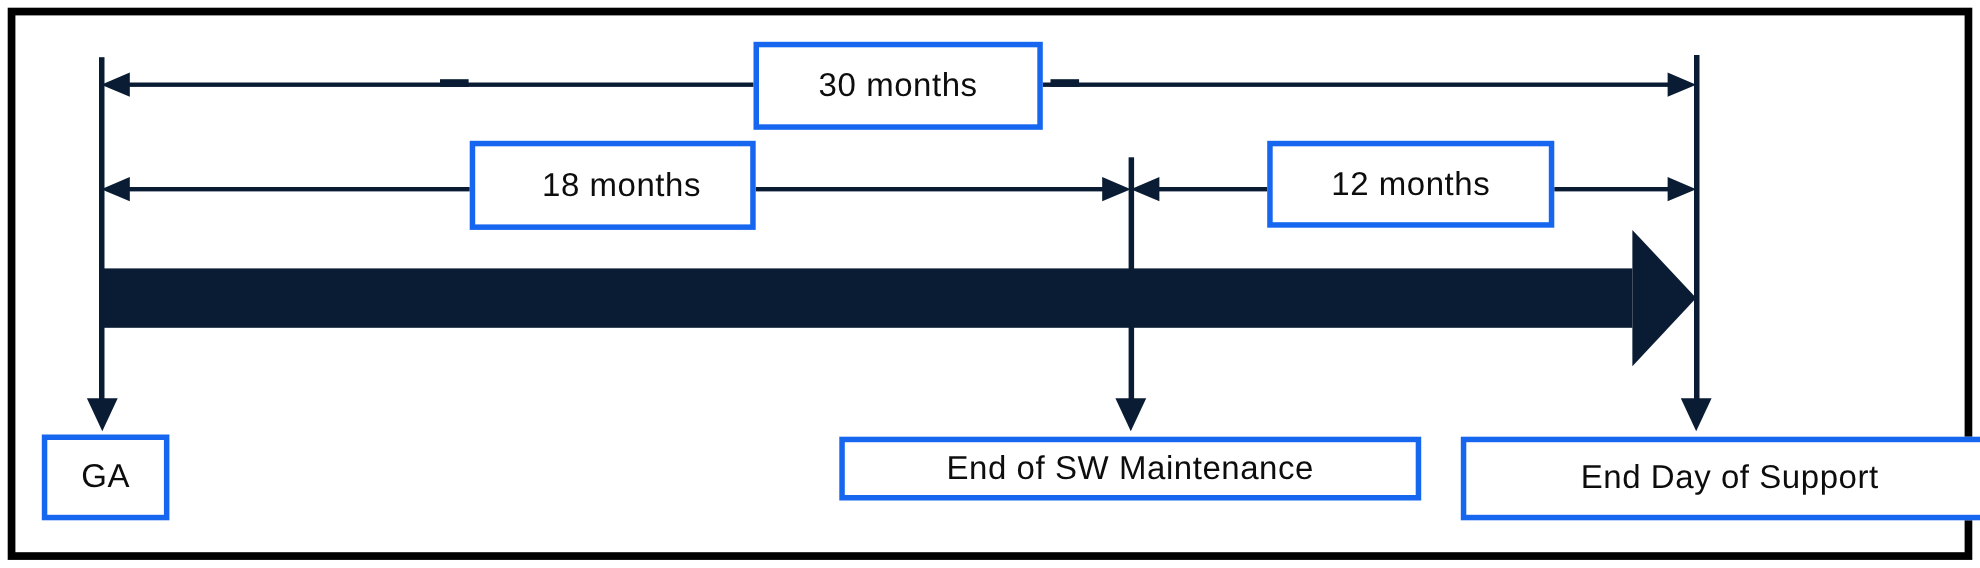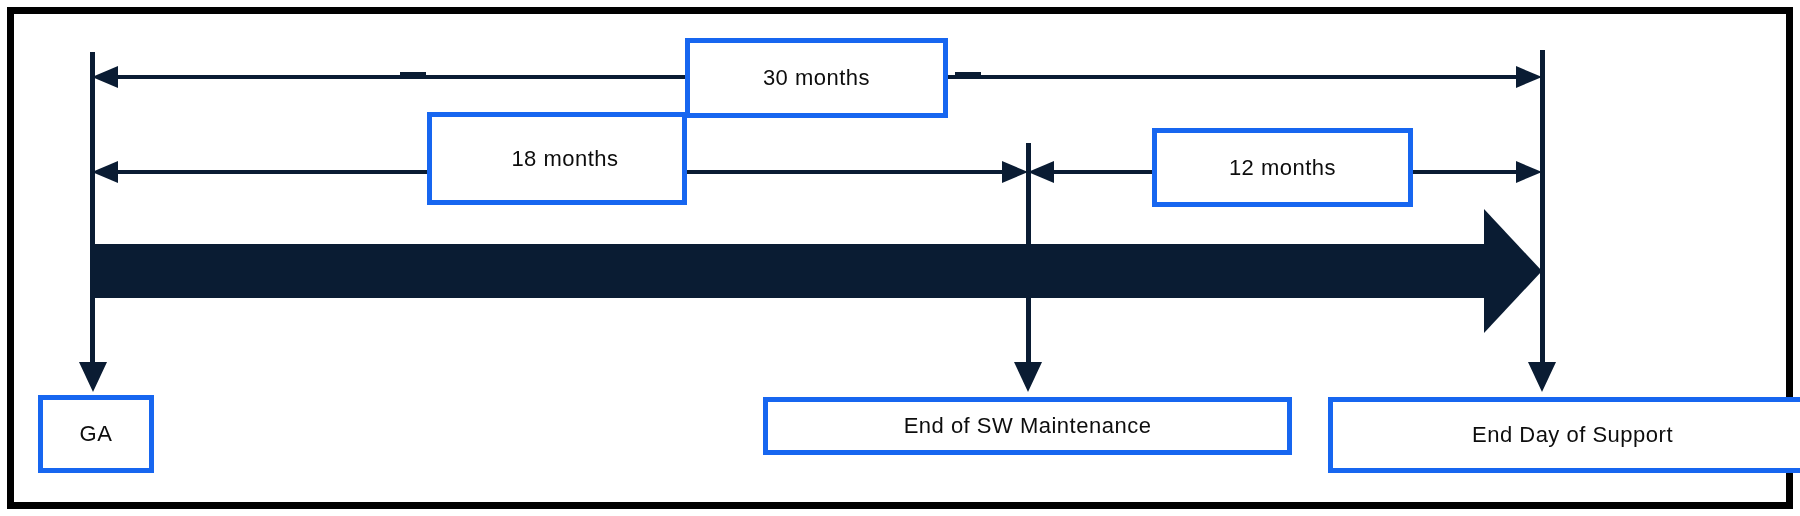--- a/index.html
+++ b/index.html
@@ -48,24 +48,24 @@
   .bar{position:absolute;left:90px;top:244px;width:1394px;height:54px;background:#0A1C33;}
   .bar-head{
     position:absolute;left:1484px;top:209px;width:0;height:0;
     border-top:62px solid transparent;border-bottom:62px solid transparent;
     border-left:58px solid #0A1C33;
   }
   
   .box{
     position:absolute;background:#ffffff;border:5px solid #1766F0;
     box-sizing:border-box;display:flex;align-items:center;justify-content:center;
-    font-size:22px;color:#0d0d0d;letter-spacing:0.5px;white-space:nowrap;z-index:3;
+    font-size:30px;color:#0d0d0d;letter-spacing:0.5px;white-space:nowrap;z-index:3;
   }
   .box-30{left:685px;top:38px;width:263px;height:80px;}
-  .box-18{left:427px;top:112px;width:260px;height:93px;padding-left:16px;}
+  .box-18{left:427px;top:128px;width:260px;height:81px;padding-left:16px;}
   .box-12{left:1152px;top:128px;width:261px;height:79px;}
   .box-ga{left:38px;top:395px;width:116px;height:78px;}
   .box-eosw{left:763px;top:397px;width:529px;height:58px;}
   .box-edos{left:1328px;top:397px;width:489px;height:76px;}
 </style>
 </head>
 <body>
 
 <div id="canvas">
 

